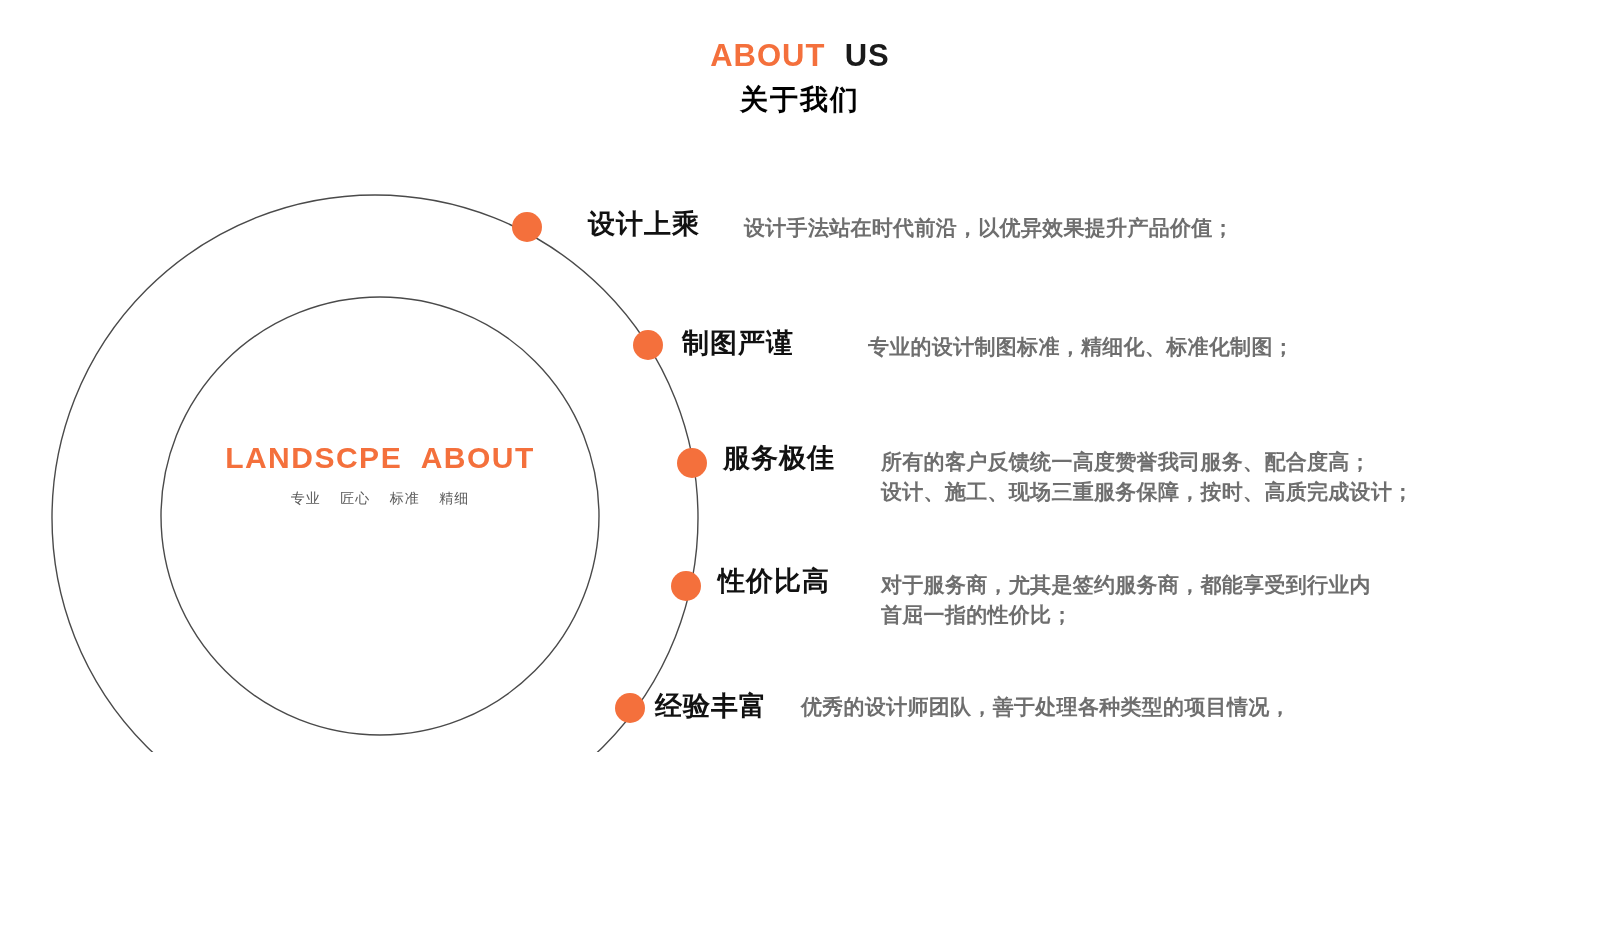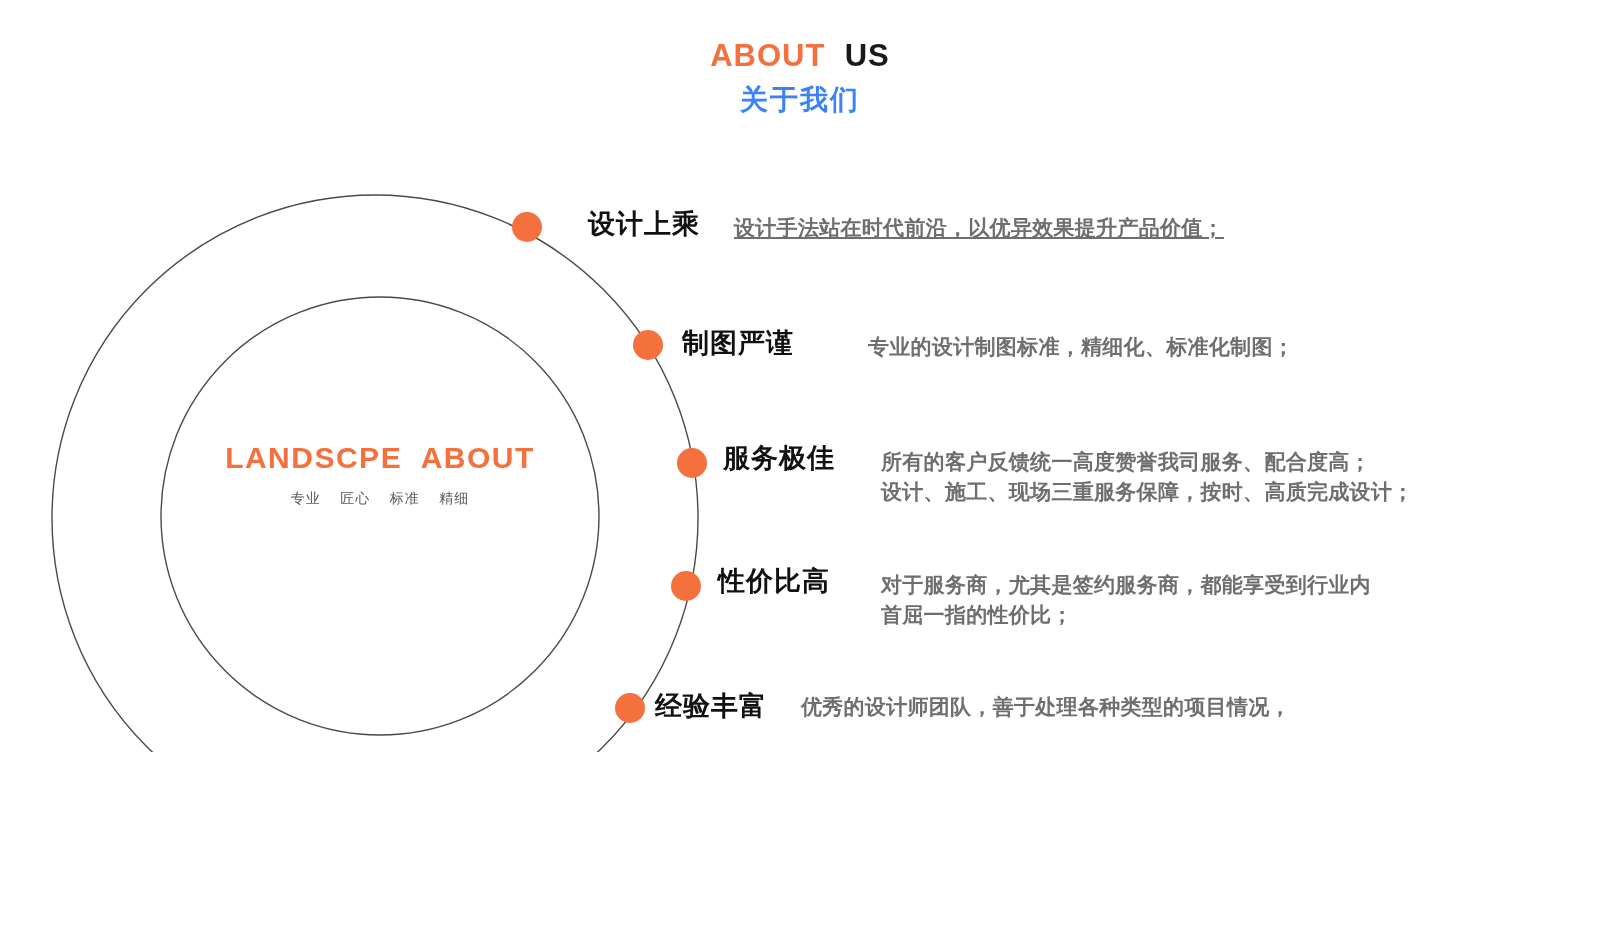--- a/index.html
+++ b/index.html
@@ -39,21 +39,21 @@
   .header-about {
     color: #F4703C;
   }
   .header-us {
     color: #1a1a1a;
   }
   .header-line2 {
     margin-top: 9px;
     font-size: 28px;
     font-weight: 700;
-    color: #3b82f6;
+    color: #000000;
     letter-spacing: 2px;
     line-height: 1.2;
   }
 
   
   .rings {
     position: absolute;
     left: 0;
     top: 0;
     width: 1600px;
@@ -141,23 +141,23 @@
     <div class="center-title">LANDSCPE  ABOUT</div>
     <div class="center-sub">专业    匠心    标准    精细</div>
   </div>
 
   <div class="dot" style="left:512px; top:212px;"></div>
   <div class="dot" style="left:633px; top:330px;"></div>
   <div class="dot" style="left:677px; top:448px;"></div>
   <div class="dot" style="left:671px; top:571px;"></div>
   <div class="dot" style="left:615px; top:693px;"></div>
 
-  <div class="item" style="left:588px; top:209px;">
+  <div class="item" style="left:588px; top:209px;gap:44px;">
     <div class="item-title">设计上乘</div>
-    <div class="item-desc" style="margin-left:34px; padding-top:4px;text-decoration:underline;">
+    <div class="item-desc" style="padding-top:4px;">
       <span class="line">设计手法站在时代前沿，以优异效果提升产品价值；</span>
     </div>
   </div>
 
   <div class="item" style="left:682px; top:328px;gap:43px;">
     <div class="item-title">制图严谨</div>
     <div class="item-desc" style="margin-left:31px; padding-top:4px;">
       <span class="line">专业的设计制图标准，精细化、标准化制图；</span>
     </div>
   </div>

